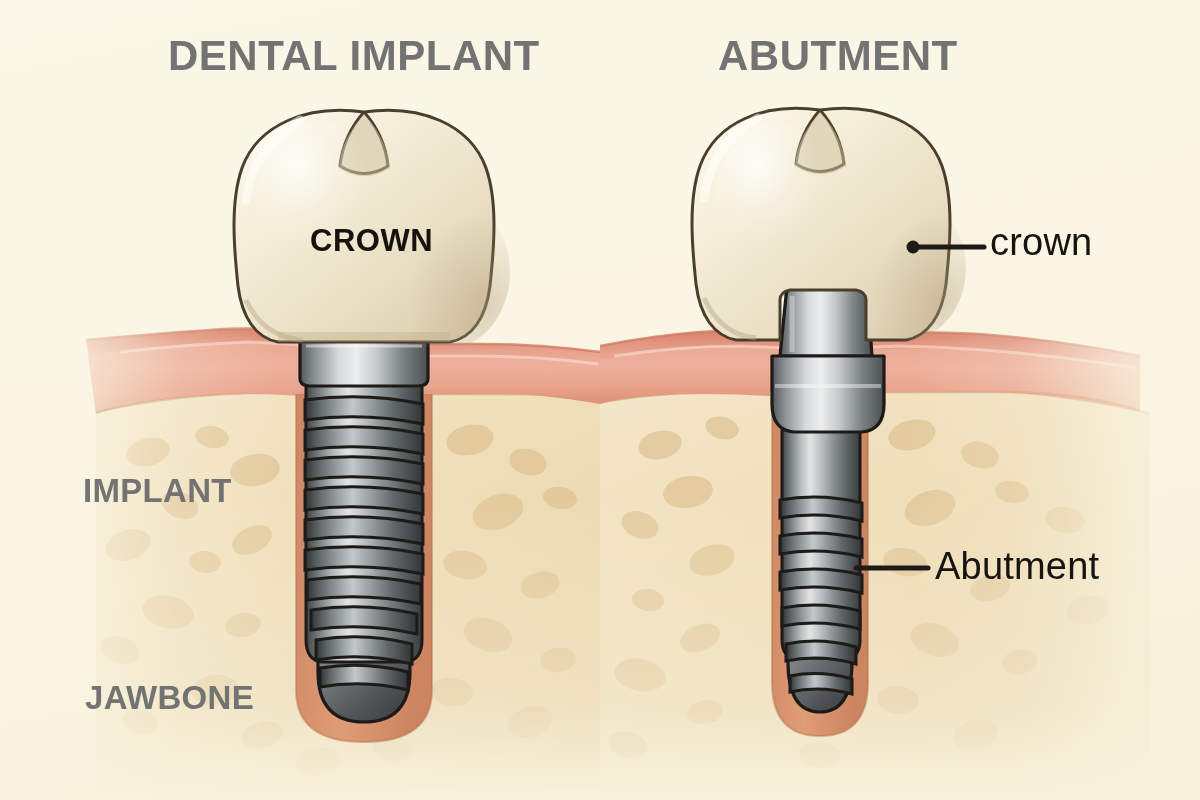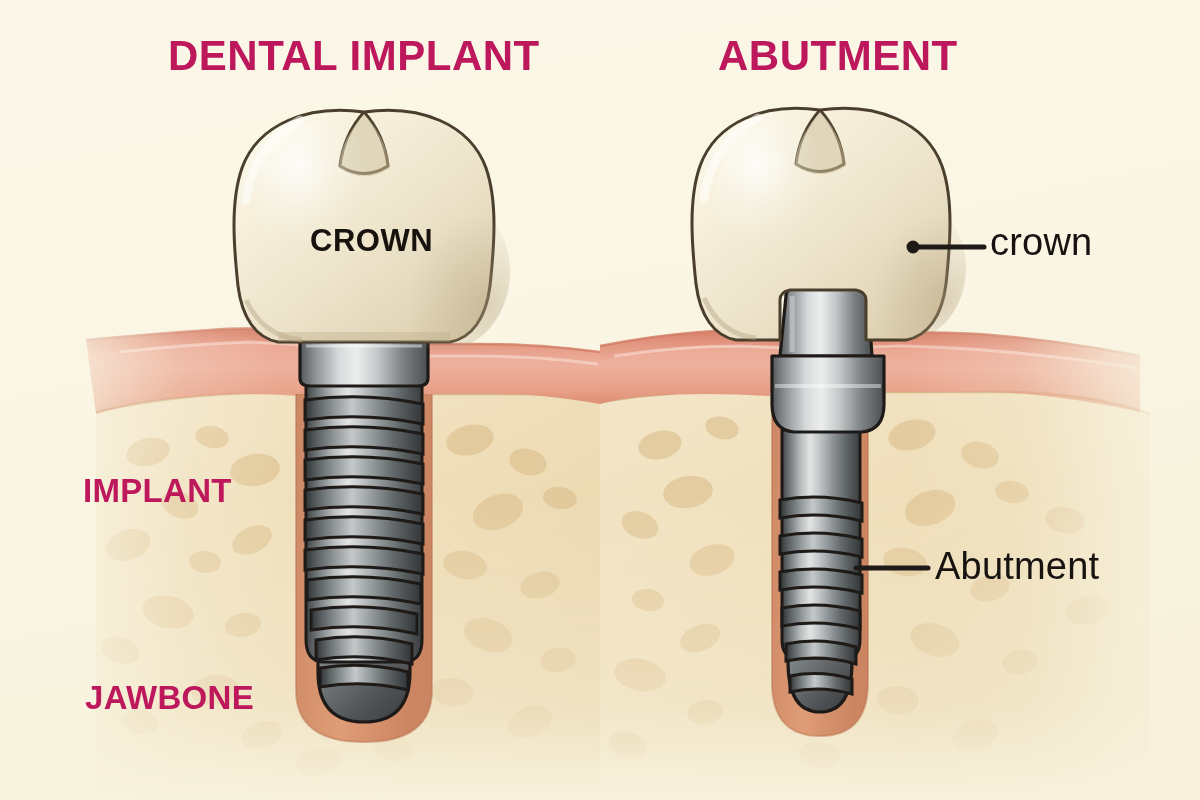--- a/index.html
+++ b/index.html
@@ -22,21 +22,21 @@
   #illustration {
     position: absolute;
     top: 0;
     left: 0;
     width: 1200px;
     height: 800px;
     display: block;
   }
   .lbl {
     position: absolute;
-    color: #be185d;
+    color: #737373;
     white-space: nowrap;
     font-family: "Liberation Sans", sans-serif;
   }
   .title {
     font-size: 42px;
     font-weight: 700;
     letter-spacing: 0.5px;
   }
   .caps-label {
     font-size: 33px;

